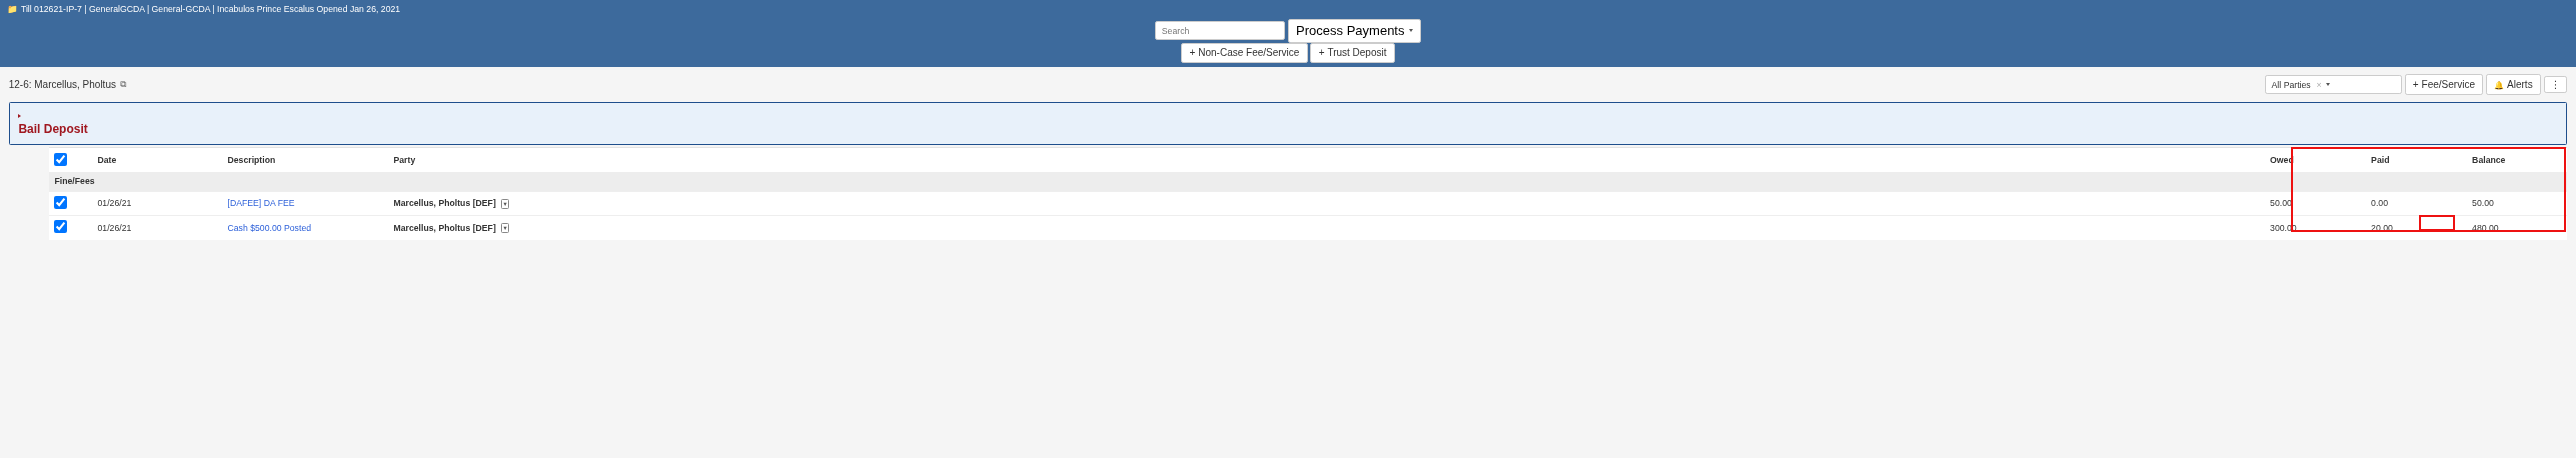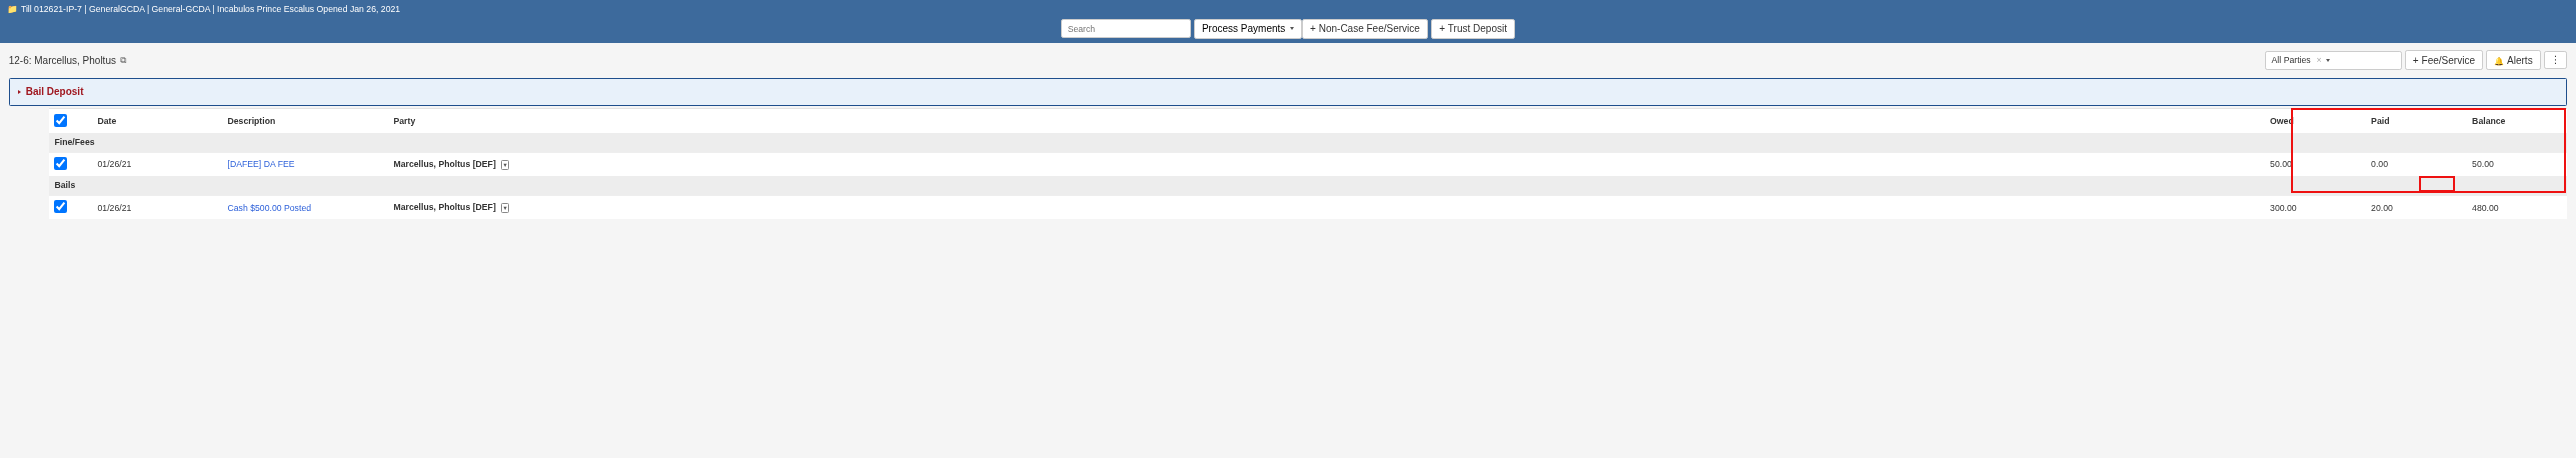--- a/index.html
+++ b/index.html
@@ -1,36 +1,36 @@
 <!DOCTYPE html>
 <html style="font-size:11.6px"><head>
 <meta charset="utf-8">
 <style>
 * { box-sizing: border-box; margin: 0; padding: 0; }
 body { font-family: Arial, Helvetica, sans-serif; font-size: 8.7px; color: #333; background: #f5f5f5; }
 
 .topbar { background: #3d6a9c; color: #fff; padding: 4.3px 7.2px; }
 .topbar-title { font-size: 8.7px; display: flex; align-items: center; gap: 2.9px; }
-.topbar-row2 { display: flex; align-items: center; justify-content: center; margin-top: 4.3px; }
+.topbar-row2 { display: flex; align-items: center; justify-content: flex-start; margin-top: 4.3px; flex-direction: column; }
 .topbar-left { display: flex; gap: 2.9px; align-items: center; }
 .search-input { width: 130px; padding: 3.6px 5.8px; border: 0.7px solid #ccc; border-radius: 2.2px; font-size: 8.7px; }
-.proc-btn { background: #fff; border: 0.7px solid #ccc; border-radius: 2.2px; padding: 3.6px 7.2px; font-size: 10px; display: inline-flex; align-items: center; gap: 4.3px; cursor: pointer; }
+.proc-btn { background: #fff; border: 0.7px solid #ccc; border-radius: 2.2px; padding: 3.6px 7.2px; font-size: 13px; display: inline-flex; align-items: center; gap: 4.3px; cursor: pointer; }
 .top-btn { background: #fff; border: 0.7px solid #ccc; border-radius: 2.2px; padding: 3.6px 7.2px; font-size: 10px; display: inline-flex; align-items: center; gap: 2.9px; cursor: pointer; color:#333; }
 .topbar-right { display: flex; gap: 2.9px; }
 
 .subhead { display: flex; align-items: center; justify-content: space-between; padding: 7.2px 8.7px; background: #f5f5f5; }
 .case-title { font-size: 10px; color: #333; display: flex; align-items: center; gap: 4.3px; }
 .subhead-right { display: flex; align-items: center; gap: 2.9px; }
 .parties-select { background: #fff; border: 0.7px solid #ccc; border-radius: 2.2px; padding: 3.6px 5.8px; font-size: 8.7px; display: inline-flex; align-items: center; gap: 5.8px; cursor: pointer; min-width: 137px; }
 .close-x { color: #aaa; }
 .kebab { border: 0.7px solid #ccc; border-radius: 2.2px; background: #fff; padding: 2.9px 5.8px; cursor: pointer; font-size: 10px; line-height: 1; }
 
 .content { padding: 0 8.7px 10px 8.7px; }
 .bail-panel { background: #e8f1fa; border: 1.4px solid #1e4e8c; border-radius: 1.4px; padding: 7.2px 8.7px; margin-bottom: 2.9px; }
-.bail-title { color: #a01820; font-weight: bold; font-size: 10px; display: inline-flex; align-items: center; gap: 4.3px; cursor: pointer; }
+.bail-title { color: #a01820; font-weight: bold; font-size: 12px; display: inline-flex; gap: 4.3px; cursor: pointer; flex-direction: column; }
 
 .grid-wrap { position: relative; margin-left: 40px; }
 
 .tbl { width: 100%; border-collapse: collapse; table-layout: fixed; }
 .tbl th, .tbl td { text-align: left; padding: 4.3px 5.8px; font-size: 8.7px; }
 .tbl th { font-weight: bold; background: #fff; border-top: 0.7px solid #e3e3e3; }
 .section-row td { background: #ededed; font-weight: bold; }
 .data-row td { background: #fff; border-top: 0.7px solid #eee; }
 .totals-row td { background: #fff; border-top: 0.7px solid #ddd; font-weight: bold; }
 .link { color: #2b5fd9; cursor: pointer; }
@@ -156,23 +156,20 @@
           <td><span class="link">[DAFEE] DA FEE</span></td>
           <td>
             <span class="bold">Marcellus, Pholtus [DEF]</span>
             <span class="party-chip">▾</span>
           </td>
           <td class="num">50.00</td>
           <td class="num">0.00</td>
           <td class="num">50.00</td>
         </tr>
 
-        <tr class="section-row">
-          <td colspan="7">Bails</td>
-        </tr>
         <tr class="data-row">
           <td class="col-chk"><input type="checkbox" checked="" style=""></td>
           <td>01/26/21</td>
           <td><span class="link">Cash $500.00 Posted</span></td>
           <td>
             <span class="bold">Marcellus, Pholtus [DEF]</span>
             <span class="party-chip">▾</span>
           </td>
           <td class="num">300.00</td>
           <td class="num">20.00</td>

